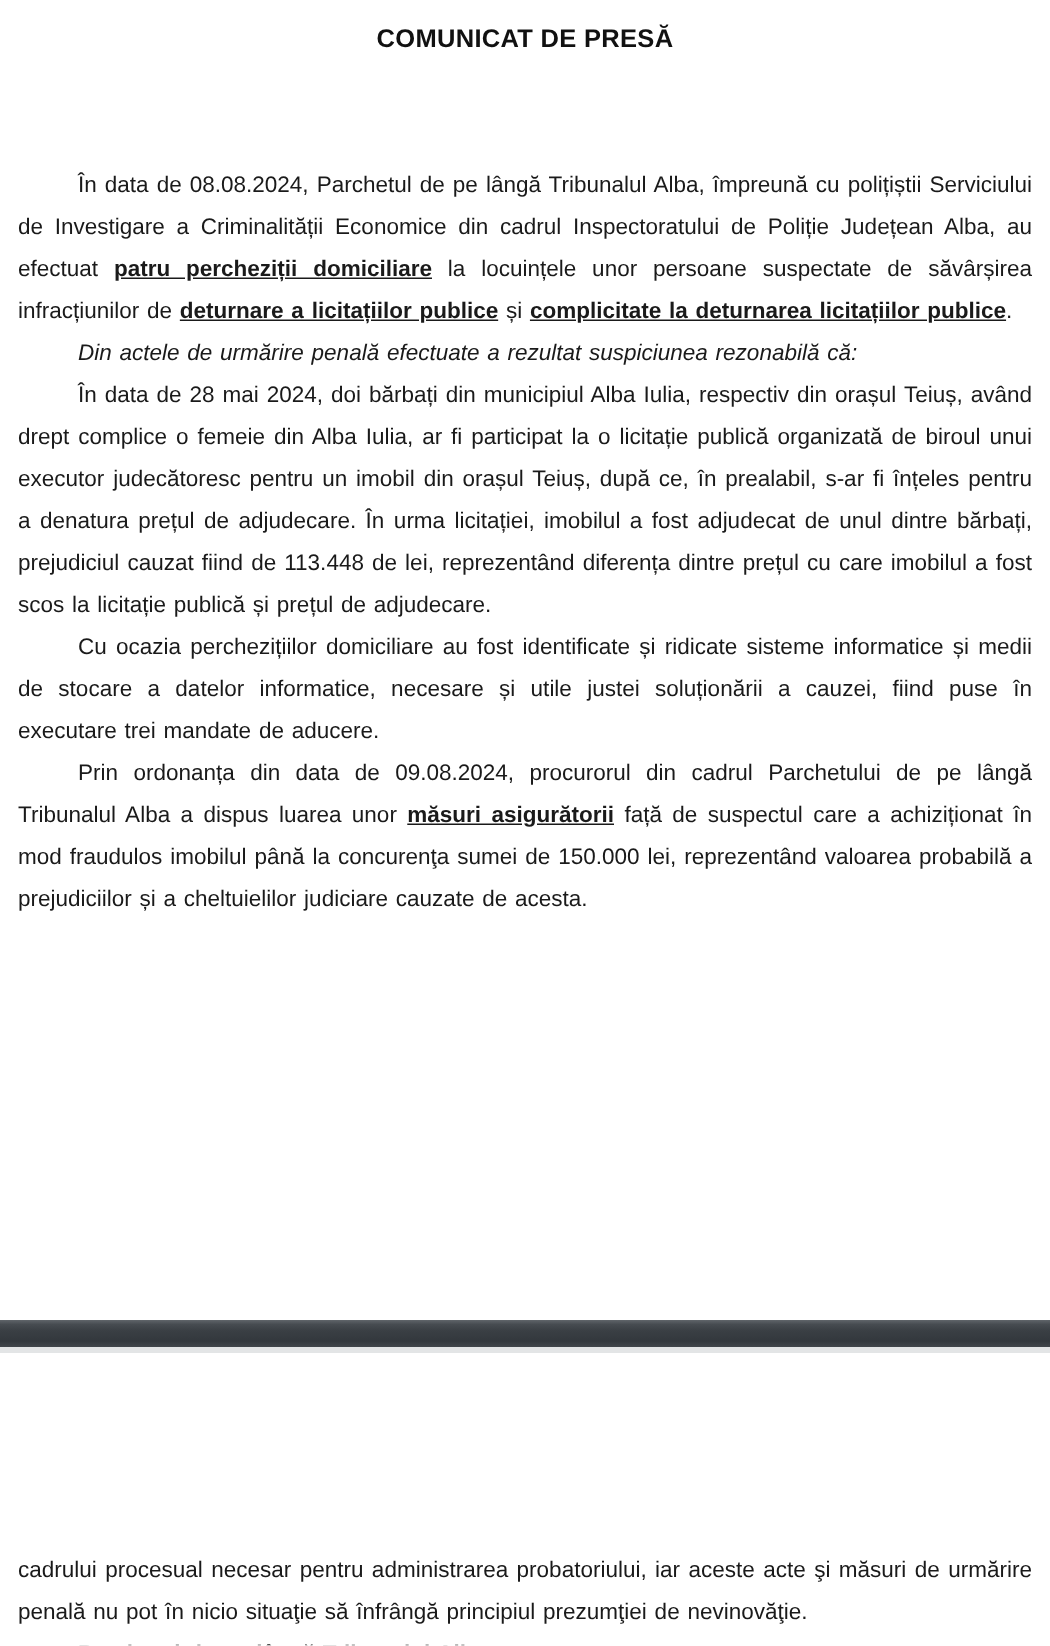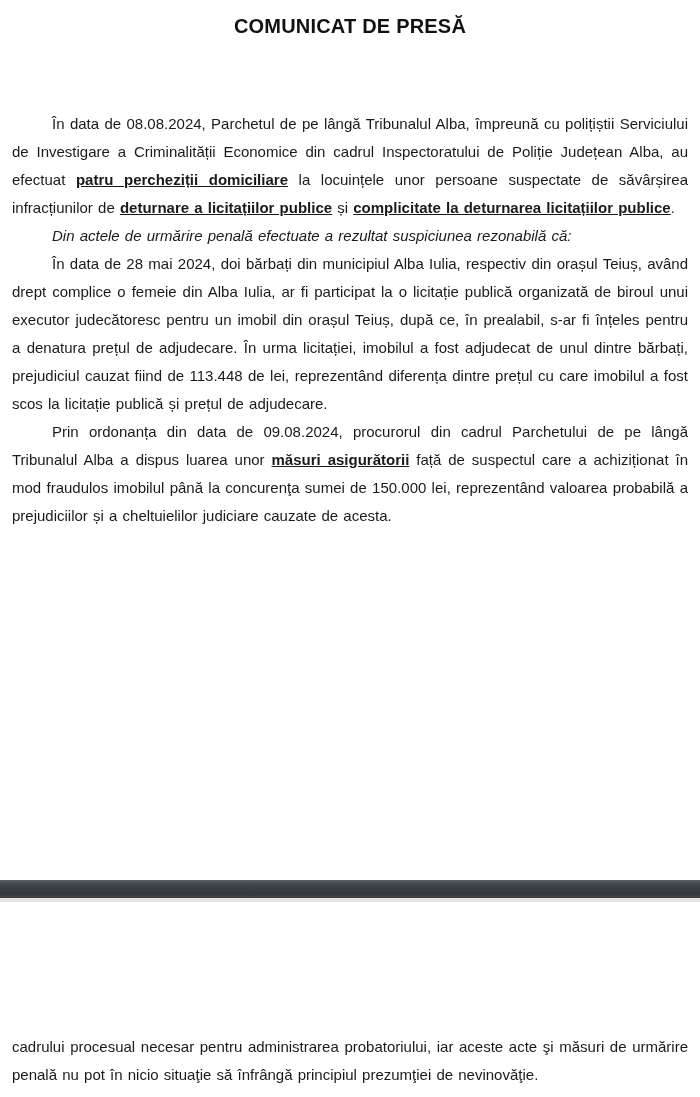--- a/index.html
+++ b/index.html
@@ -17,21 +17,21 @@
     font-family: "Liberation Sans", sans-serif;
     color: #1a1a1a;
     -webkit-font-smoothing: antialiased;
   }
   .doc-title {
     margin: 0;
     padding-top: 12px;
     height: 28px;
     line-height: 28px;
     text-align: center;
-    font-size: 20px;
+    font-size: 17px;
     font-weight: bold;
     letter-spacing: 0.2px;
     color: #111111;
   }
   .body-block {
     margin-top: 70px;
     padding: 0 12px;
   }
   p.para {
     margin: 0;
@@ -87,20 +87,21 @@
 <body>
 
 <div class="page">
 
   <h1 class="doc-title">COMUNICAT DE PRESĂ</h1>
 
   <div class="body-block">
       <p class="para"><span>În data de 08.08.2024, Parchetul de pe lângă Tribunalul Alba, împreună cu polițiștii Serviciului de Investigare a Criminalității Economice din cadrul Inspectoratului de Poliție Județean Alba, au efectuat </span><span class="b">patru percheziții domiciliare</span><span> la locuințele unor persoane suspectate de săvârșirea infracțiunilor de </span><span class="b">deturnare a licitațiilor publice</span><span> și </span><span class="b">complicitate la deturnarea licitațiilor publice</span><span>.</span></p>
       <p class="para"><span class="i">Din actele de urmărire penală efectuate a rezultat suspiciunea rezonabilă că:</span></p>
       <p class="para"><span>În data de 28 mai 2024, doi bărbați din municipiul Alba Iulia, respectiv din orașul Teiuș, având drept complice o femeie din Alba Iulia, ar fi participat la o licitație publică organizată de biroul unui executor judecătoresc pentru un imobil din orașul Teiuș, după ce, în prealabil, s-ar fi înțeles pentru a denatura prețul de adjudecare. În urma licitației, imobilul a fost adjudecat de unul dintre bărbați, prejudiciul cauzat fiind de 113.448 de lei, reprezentând diferența dintre prețul cu care imobilul a fost scos la licitație publică și prețul de adjudecare.</span></p>
+      <p class="para"><span>Cu ocazia perchezițiilor domiciliare au fost identificate și ridicate sisteme informatice și medii de stocare a datelor informatice, necesare și utile justei soluționării a cauzei, fiind puse în executare trei mandate de aducere.</span></p>
       <p class="para"><span>Prin ordonanța din data de 09.08.2024, procurorul din cadrul Parchetului de pe lângă Tribunalul Alba a dispus luarea unor </span><span class="b">măsuri asigurătorii</span><span> față de suspectul care a achiziționat în mod fraudulos imobilul până la concurenţa sumei de 150.000 lei, reprezentând valoarea probabilă a prejudiciilor și a cheltuielilor judiciare cauzate de acesta.</span></p>
     </div>
 
   <div class="page-break-bar"></div>
 
   <div class="page2-block">
     <div>
         <p class="para no-indent"><span>cadrului procesual necesar pentru administrarea probatoriului, iar aceste acte şi măsuri de urmărire penală nu pot în nicio situaţie să înfrângă principiul prezumţiei de nevinovăţie.</span></p>
       </div>
     <p class="para signature">Parchetul de pe lângă Tribunalul Alba</p>

